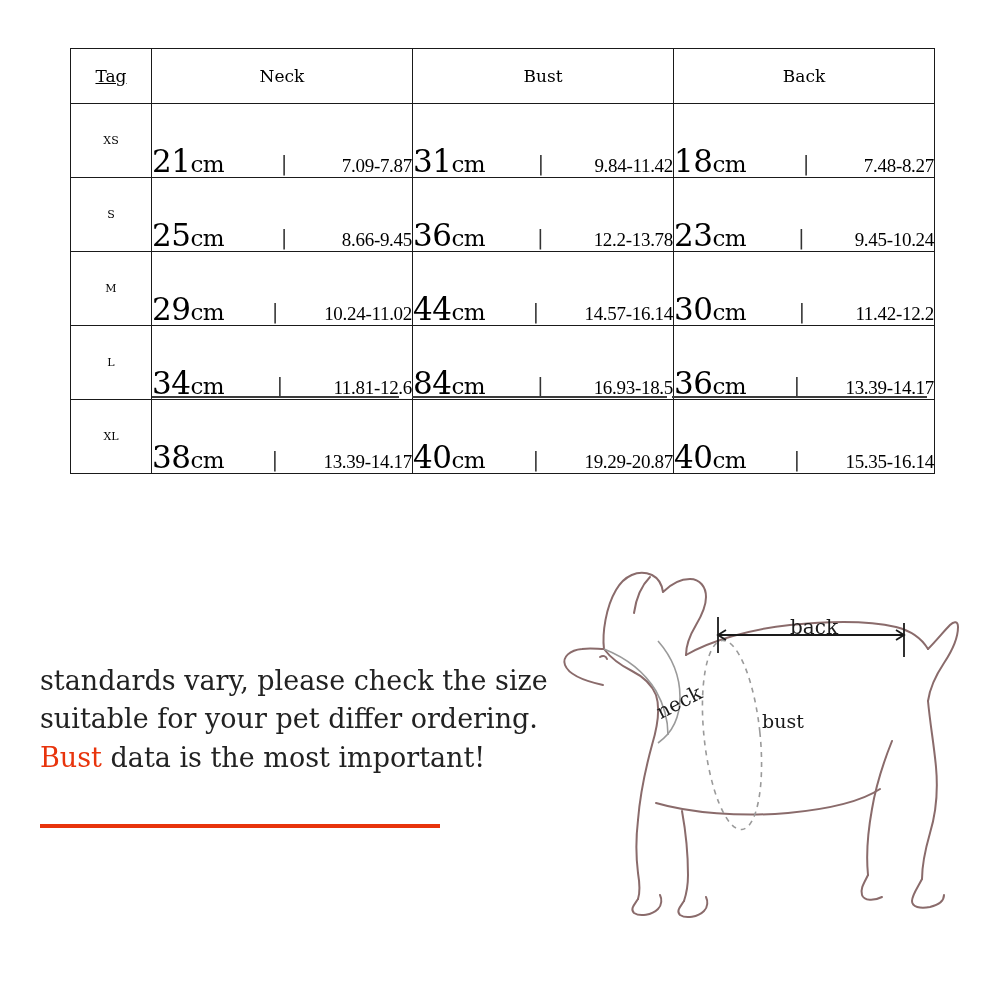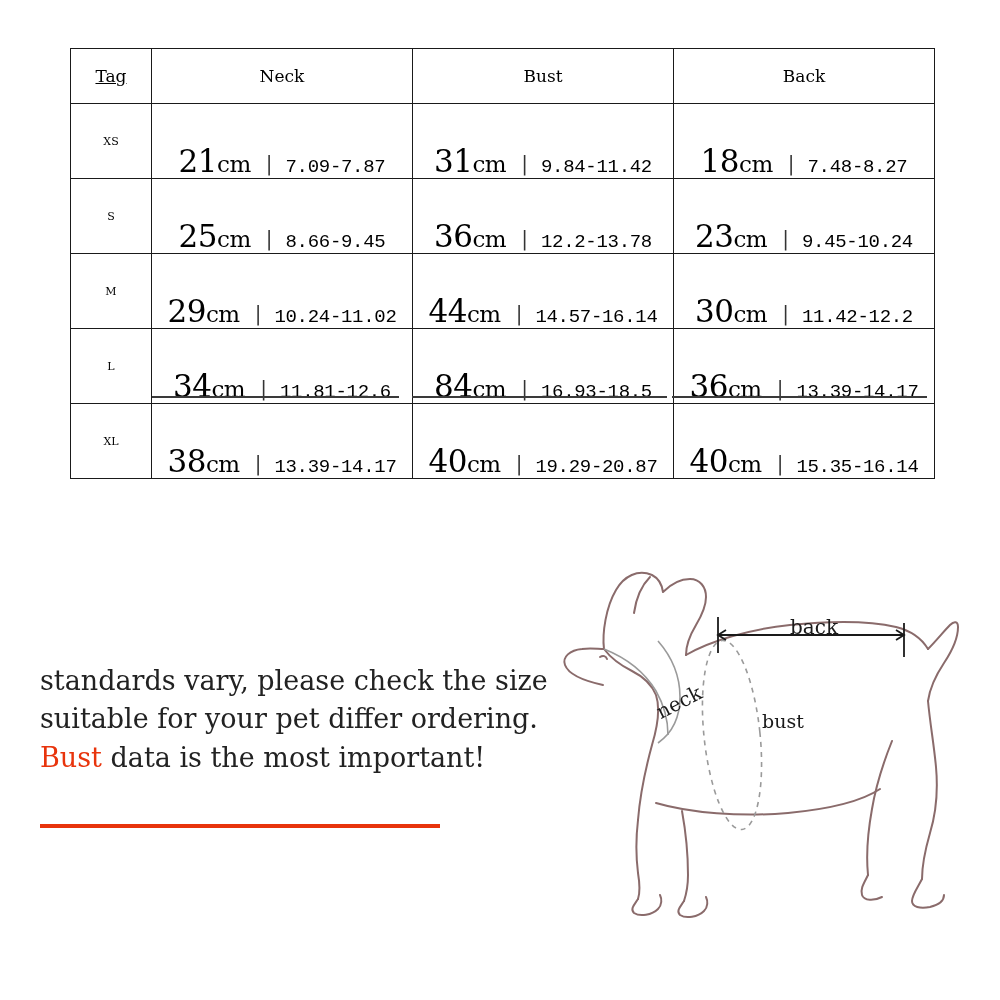--- a/index.html
+++ b/index.html
@@ -54,21 +54,21 @@
   .tag-cell {
     font-size: 11px;
     font-family: "DejaVu Serif", serif;
   }
   .meas-cell {
     position: relative;
   }
   .meas-inner {
     display: flex;
     align-items: baseline;
-    justify-content: center;
+    justify-content: space-between;
     gap: 4px;
     white-space: nowrap;
     margin-top: 42px;
   }
   .cm-val {
     font-size: 31px;
     line-height: 1;
     font-family: "DejaVu Serif", serif;
     letter-spacing: -0.5px;
   }
@@ -77,21 +77,21 @@
   }
   .divider {
     display: inline-block;
     margin: 0 9px 0 11px;
     font-size: 20px;
     color: #333;
     transform: translateY(-2px);
   }
   .inch-val {
     font-size: 19px;
-    font-family: Liberation Mono, monospace;
+    font-family: Liberation Serif, serif;
     letter-spacing: -0.3px;
   }
 
   
   .underline-art {
     position: absolute;
     height: 2px;
     background: #3a3a3a;
   }
 

